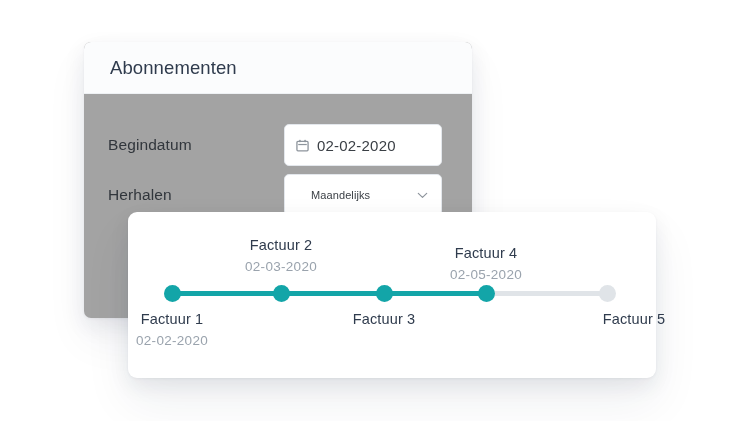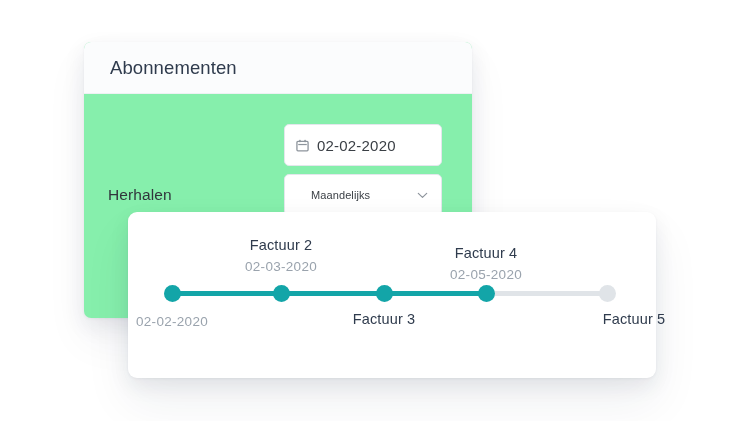--- a/index.html
+++ b/index.html
@@ -21,21 +21,21 @@
     inset: 0;
   }
 
   
   .form-card {
     position: absolute;
     left: 84px;
     top: 42px;
     width: 388px;
     height: 276px;
-    background: #86efac;
+    background: #a3a3a3;
     border-radius: 7px;
     box-shadow: 0 1px 3px rgba(28,40,64,0.055),
                 0 8px 22px rgba(28,40,64,0.085),
                 0 22px 44px rgba(28,40,64,0.055);
   }
   .form-card-header {
     position: absolute;
     left: 0;
     top: 0;
     right: 0;
@@ -204,20 +204,21 @@
 
   <div class="form-card">
 
     <div class="form-card-header">
       <div class="form-card-title">Abonnementen</div>
     </div>
 
     <div class="form-body">
 
       <div class="form-row row-1">
+        <div class="form-label">Begindatum</div>
 
         <div class="field">
           <svg class="cal-icon" viewBox="0 0 14 14">
             <rect x="1" y="2.6" width="12" height="10.2" rx="1.1" fill="none" stroke="#8d949c" stroke-width="1.4"></rect>
             <rect x="3.4" y="0.9" width="1.6" height="2.6" rx="0.5" fill="#8d949c"></rect>
             <rect x="9" y="0.9" width="1.6" height="2.6" rx="0.5" fill="#8d949c"></rect>
             <rect x="2.4" y="5.3" width="9.2" height="1.3" fill="#8d949c"></rect>
           </svg>
           <span class="field-value">02-02-2020</span>
         </div>
@@ -237,20 +238,21 @@
     </div>
   </div>
 
   <div class="timeline-card">
     <div class="timeline" id="timeline">
       <div class="rail rail-bg" style="left: 44px; right: auto; width: 435px; background: rgb(224, 228, 232);"></div>
       <div class="rail rail-fill" id="rail-fill" style="left: 44px; width: 314px; right: auto; background: rgb(19, 165, 168);"></div>
 
     <div class="node" style="left: 44px; background: rgb(19, 165, 168);"></div>
         <div class="node-label below" style="left: 44px;">
+          <div class="node-title">Factuur 1</div>
           <div class="node-date">02-02-2020</div>
         </div>
         <div class="node" style="left: 153px; background: rgb(19, 165, 168);"></div>
         <div class="node-label above" style="left: 153px;">
           <div class="node-title">Factuur 2</div>
           <div class="node-date">02-03-2020</div>
         </div>
         <div class="node" style="left: 256px; background: rgb(19, 165, 168);"></div>
         <div class="node-label below" style="left: 256px;">
           <div class="node-title">Factuur 3</div>

